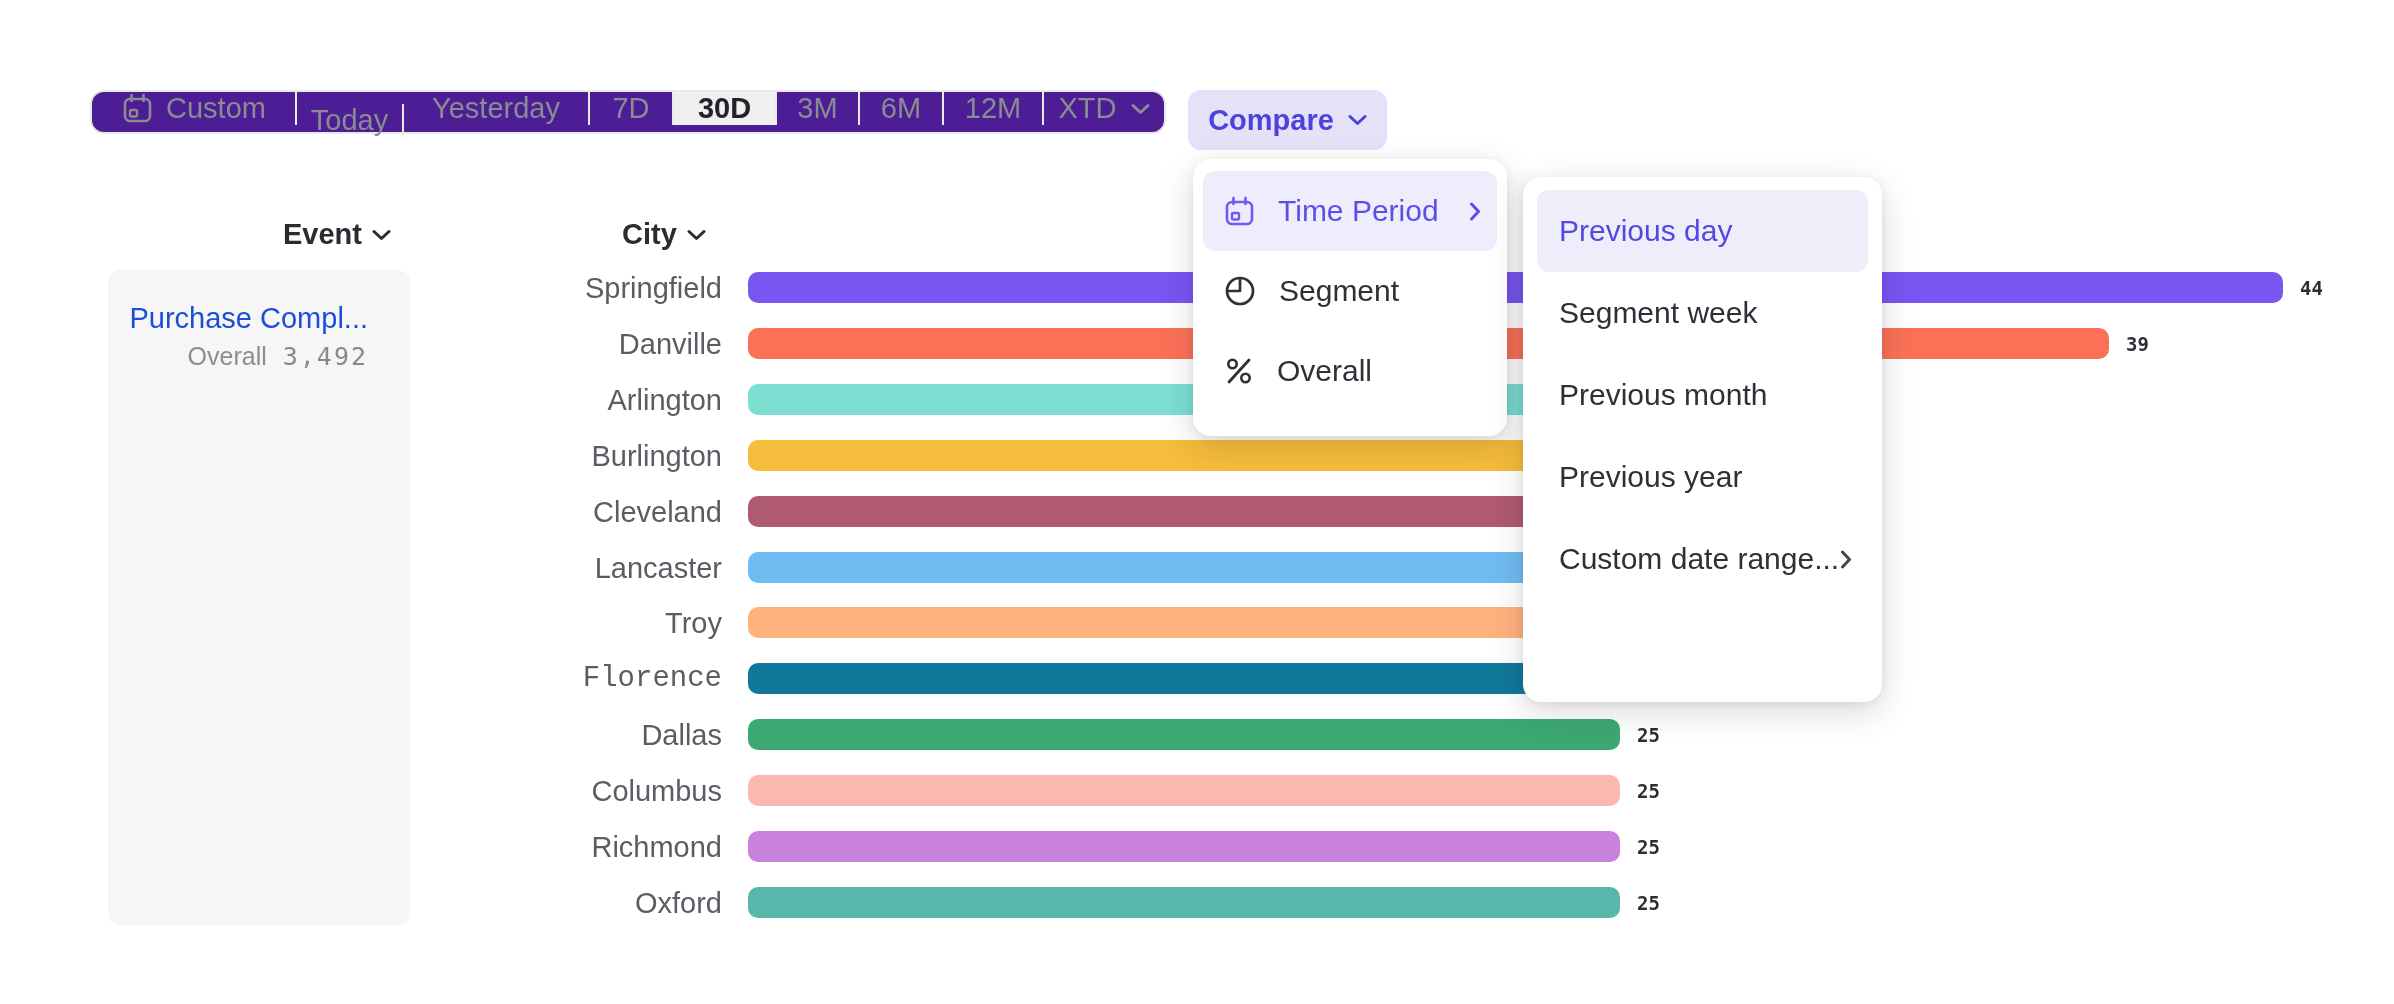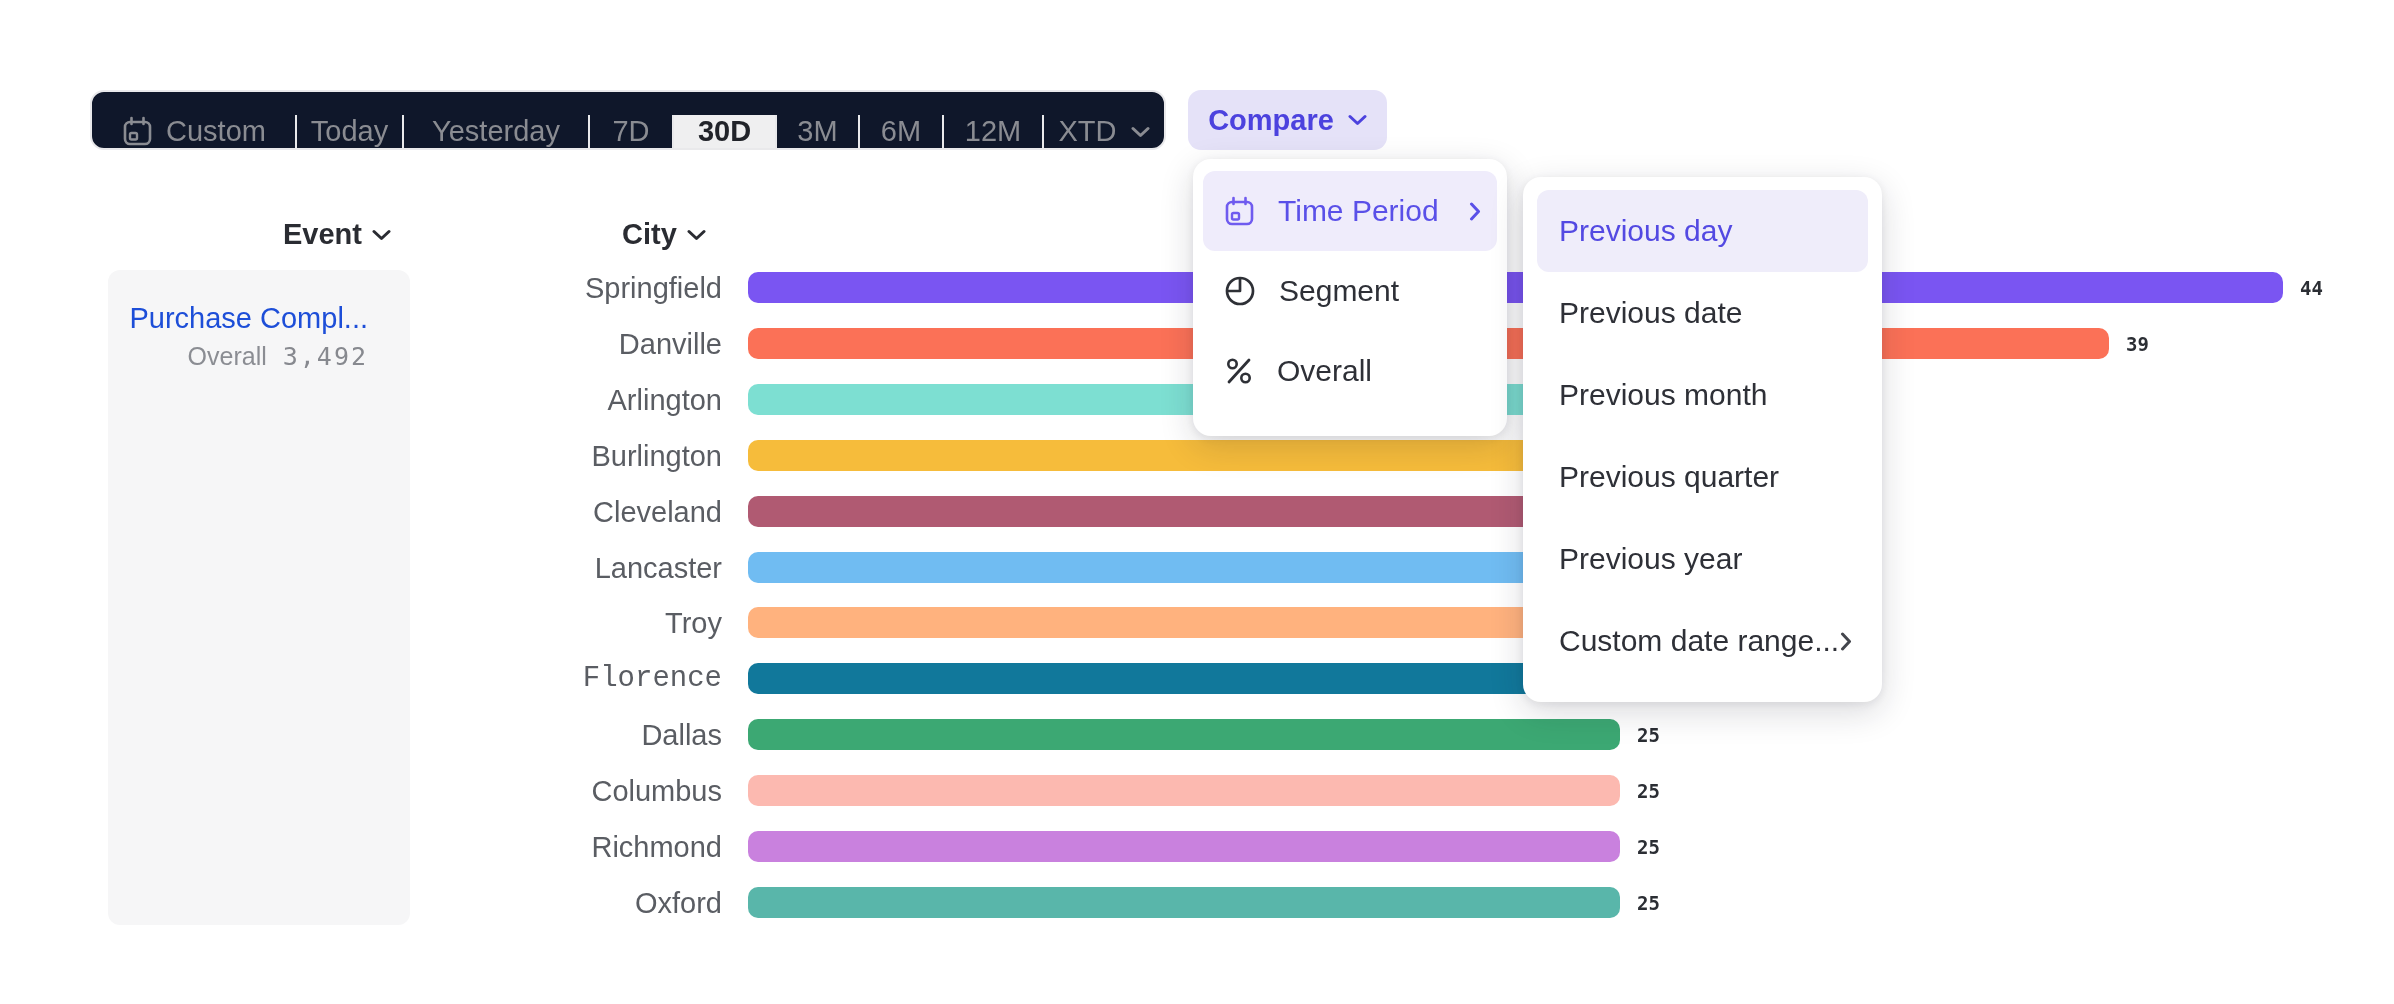--- a/index.html
+++ b/index.html
@@ -2,22 +2,22 @@
 <html><head>
 <meta charset="utf-8">
 <style>
   html,body{margin:0;padding:0;background:#ffffff;}
   .stage{
     position:relative;width:2394px;height:1004px;background:#ffffff;overflow:hidden;
     font-family:"Liberation Sans",sans-serif;-webkit-font-smoothing:antialiased;
   }
   
   .toolbar{
-    position:absolute;left:90px;top:90px;height:60px;display:flex;align-items:flex-end;
-    border:2px solid #E9E9EB;border-radius:14px;background:#0f172a;box-sizing:border-box;z-index:3;
+    position:absolute;left:90px;top:90px;height:44px;display:flex;align-items:flex-start;
+    border:2px solid #E9E9EB;border-radius:14px;background:#4c1d95;box-sizing:border-box;z-index:3;
   }
   .tb-seg{
     display:flex;align-items:center;justify-content:center;gap:12px;
     font-size:29px;color:#8A8C92;cursor:pointer;border-right:2px solid #E9E9EB;box-sizing:border-box;
     white-space:nowrap;
   }
   .tb-seg:last-child{border-right:none;border-radius:0 12px 12px 0;}
   .tb-seg:first-child{border-radius:12px 0 0 12px;}
   .tb-seg.selected{background:#EFEFF0;color:#212329;font-weight:700;}
   .tb-seg .chev{margin-left:2px;display:flex;align-items:center;}
@@ -243,27 +243,24 @@
         </span>
         <span>Overall</span>
       </div>
     </div>
 
   <div class="menu menu2" id="menu2">
       <div class="menu-item active">
         <span>Previous day</span>
       </div>
       <div class="menu-item">
-        <span>Previous date</span>
+        <span>Segment week</span>
       </div>
       <div class="menu-item">
         <span>Previous month</span>
-      </div>
-      <div class="menu-item">
-        <span>Previous quarter</span>
       </div>
       <div class="menu-item">
         <span>Previous year</span>
       </div>
       <div class="menu-item">
         <span>Custom date range...</span>
         <span class="mi-chev icon">
           <svg width="12" height="19" viewBox="0 0 12 19" fill="none">
             <polyline points="2.5,2 9.5,9.5 2.5,17" stroke="#44464D" stroke-width="3" stroke-linecap="round" stroke-linejoin="round"></polyline>
           </svg>

